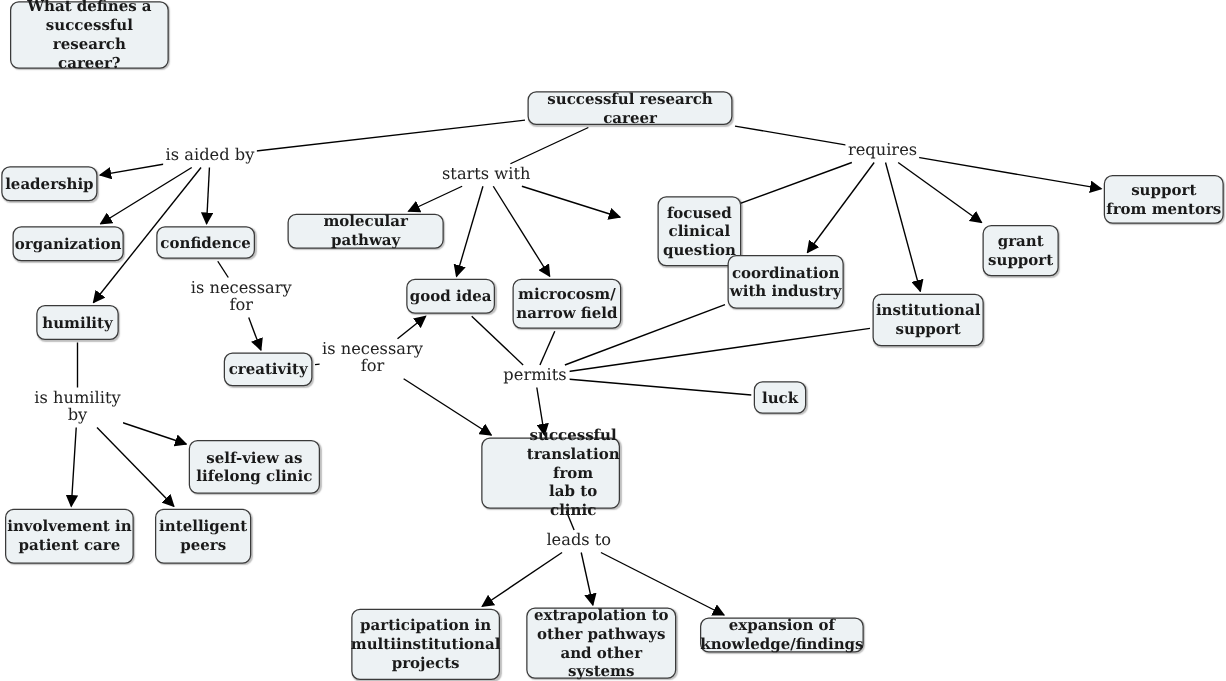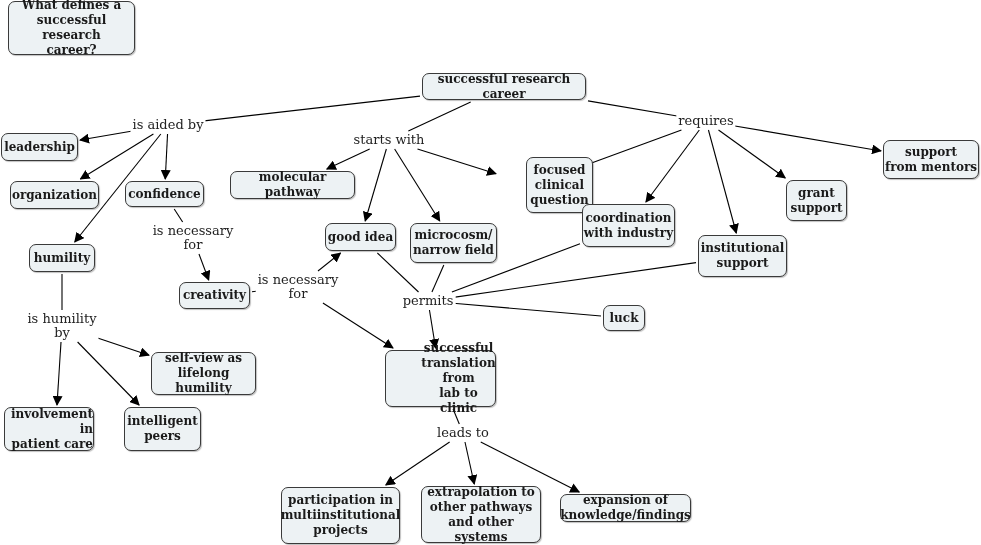--- a/index.html
+++ b/index.html
@@ -91,22 +91,22 @@
 support</div>
   <div class="concept" style="left:786px;top:180px;width:61px;height:41px;">grant
 support</div>
   <div class="concept" style="left:883px;top:140px;width:96px;height:39px;">support
 from mentors</div>
   <div class="concept" style="left:603px;top:305px;width:42px;height:26px;">luck</div>
   <div class="concept" style="left:385px;top:350px;width:111px;height:57px;padding-left:36px;">successful
 translation from
 lab to clinic</div>
   <div class="concept" style="left:151px;top:352px;width:105px;height:43px;">self-view as
-lifelong humility</div>
-  <div class="concept" style="left:4px;top:407px;width:90px;height:44px;text-align:right;">involvement in
+lifelong clinic</div>
+  <div class="concept" style="left:4px;top:407px;width:103px;height:44px;">involvement in
 patient care</div>
   <div class="concept" style="left:124px;top:407px;width:77px;height:44px;">intelligent
 peers</div>
   <div class="concept" style="left:281px;top:487px;width:119px;height:57px;">participation in
 multiinstitutional
 projects</div>
   <div class="concept" style="left:421px;top:486px;width:120px;height:57px;">extrapolation to
 other pathways
 and other systems</div>
   <div class="concept" style="left:560px;top:494px;width:131px;height:28px;">expansion of

